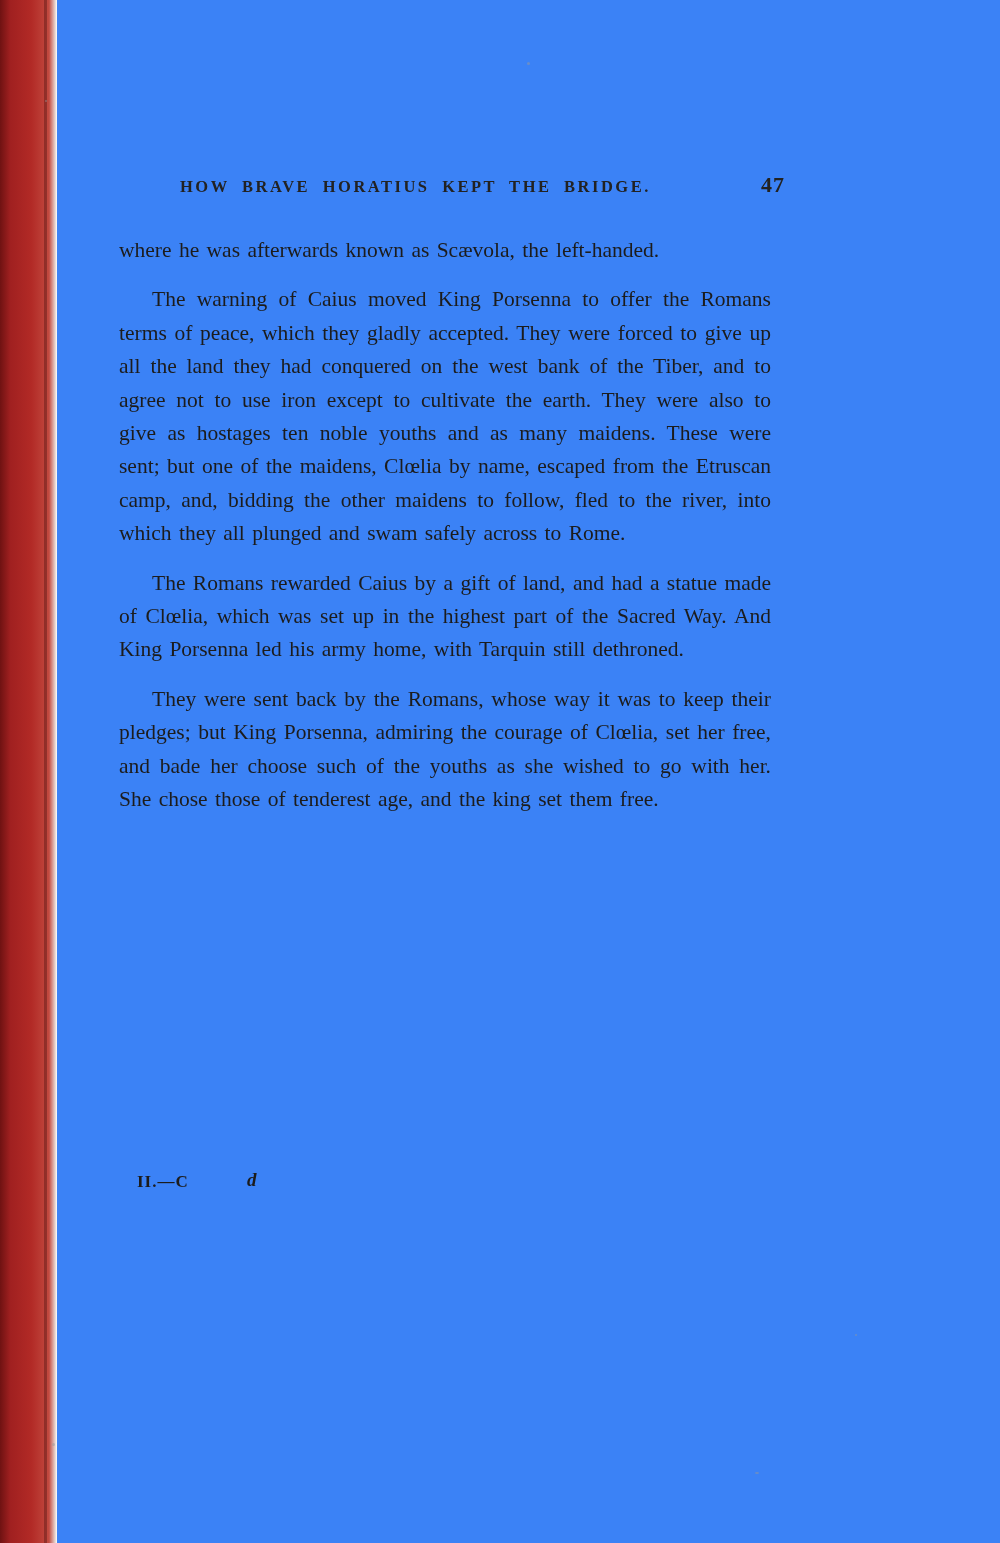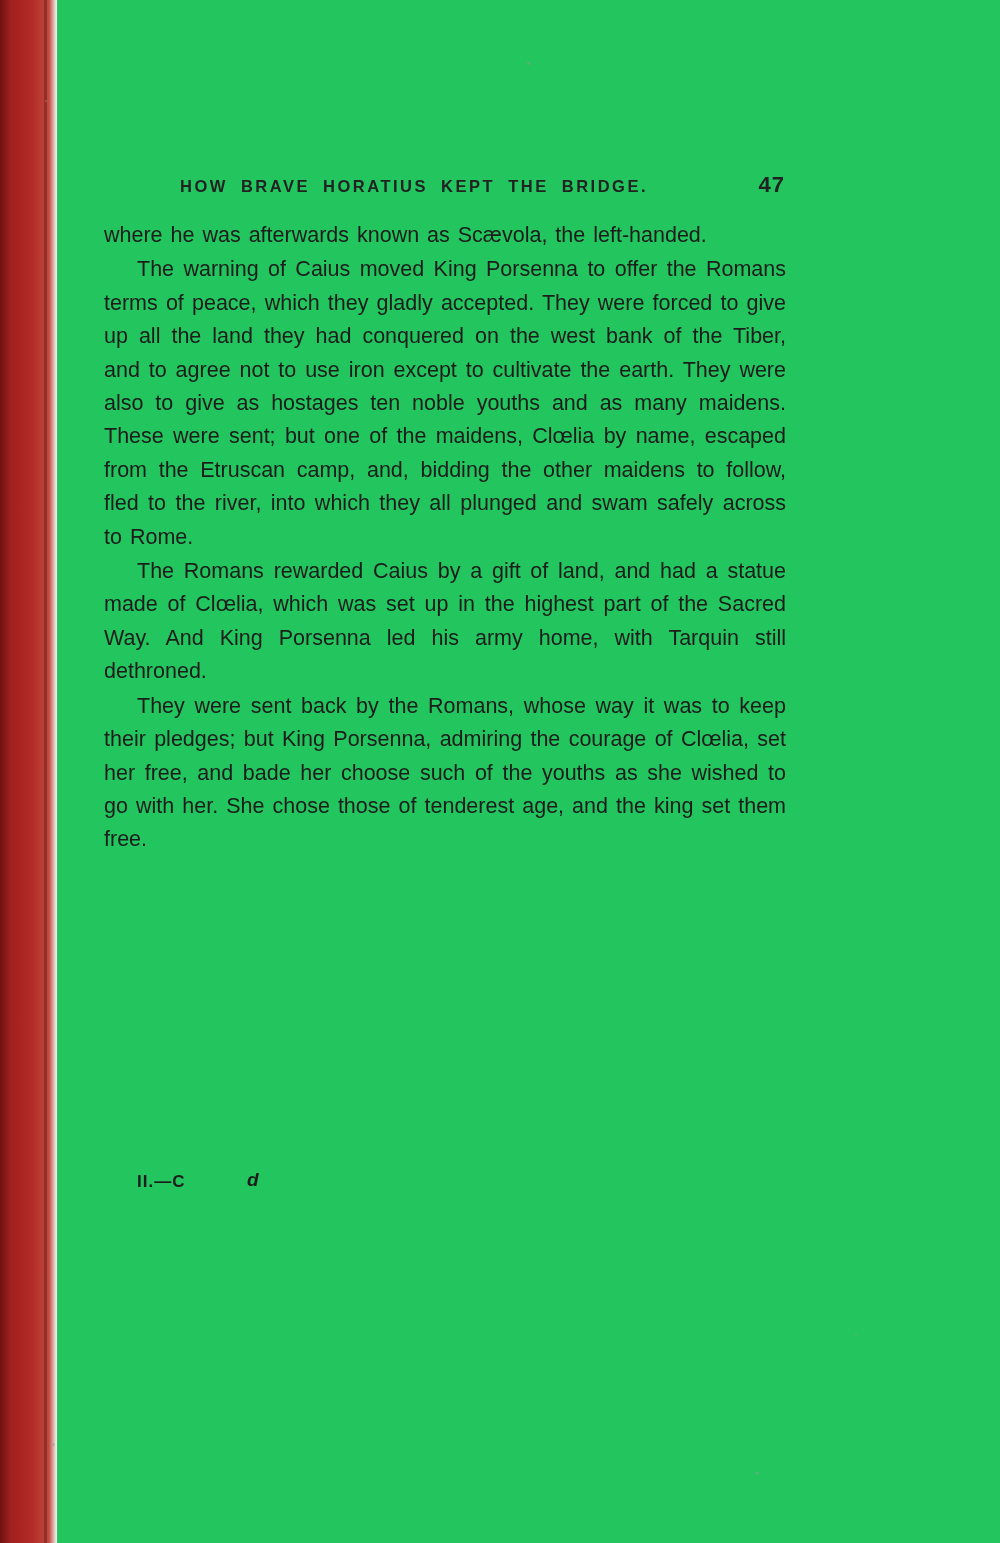--- a/index.html
+++ b/index.html
@@ -5,23 +5,23 @@
   html, body {
     margin: 0;
     padding: 0;
     background: #e8e8e6;
   }
   .scan-page {
     position: relative;
     width: 1000px;
     height: 1543px;
     margin: 0 auto;
-    background: #22c55e;
+    background: #3b82f6;
     overflow: hidden;
-    font-family: Liberation Sans, sans-serif;
+    font-family: Liberation Serif, serif;
   }
   
   .binding-stripe {
     position: absolute;
     left: 0;
     top: 0;
     width: 57px;
     height: 100%;
     background: linear-gradient(to right,
       #6f1212 0%,
@@ -63,21 +63,21 @@
     letter-spacing: 1px;
   }
   .text-block {
     position: absolute;
     top: 218px;
     left: 103px;
     width: 684px;
     color: #1c1c1c;
   }
   .text-block p {
-    margin: 1px;
+    margin: 16px;
     font-size: 21.5px;
     line-height: 33.4px;
     text-align: justify;
     word-spacing: 2px;
   }
   .text-block p.indented {
     text-indent: 33px;
   }
   .page-footer {
     position: absolute;

